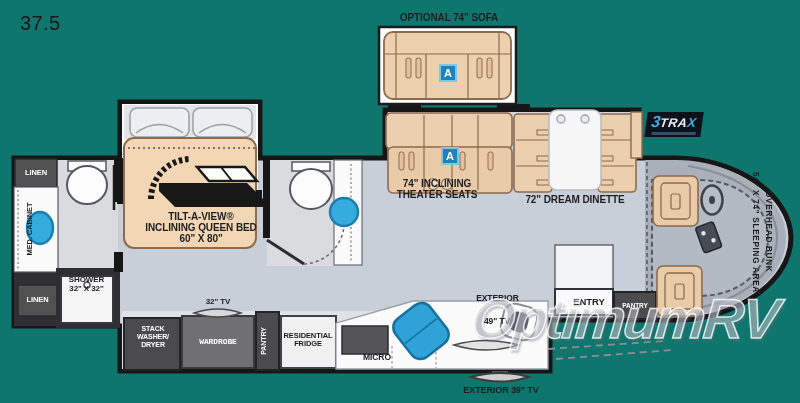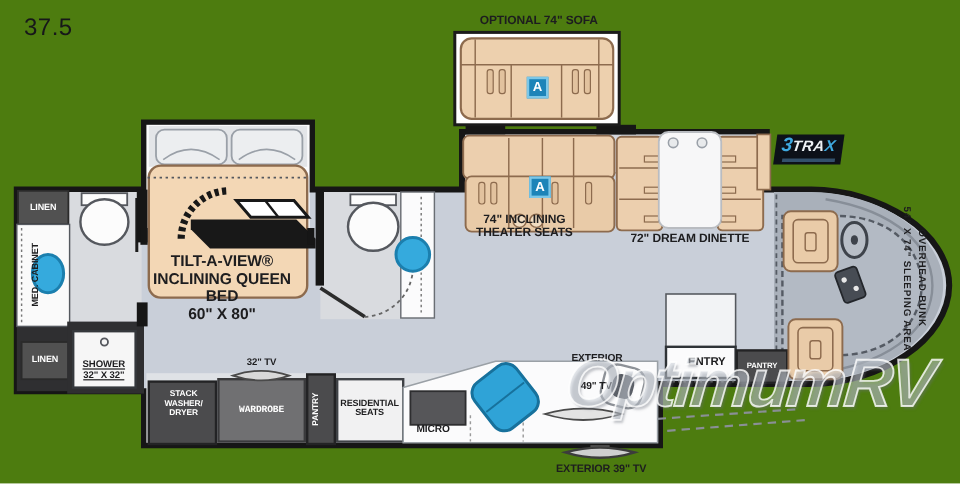--- a/index.html
+++ b/index.html
@@ -1,16 +1,16 @@
 <!DOCTYPE html>
 <html><head>
 <meta charset="utf-8">
 <style>
   html,body{margin:0;padding:0;background:#fff;}
-  .stage{position:relative;width:800px;height:403px;background:#4d7c0f;overflow:hidden;
+  .stage{position:relative;width:800px;height:403px;background:#0f766e;overflow:hidden;
          font-family:"Liberation Sans",sans-serif;}
   .stage svg{position:absolute;left:0;top:0;}
   .lbl{position:absolute;font-weight:bold;font-size:8.5px;color:#1d1d1f;text-align:center;
        white-space:pre-line;line-height:1.12;letter-spacing:-0.1px;}
   .lbl--white{color:#fff;}
   .lbl--flex{display:flex;align-items:center;justify-content:center;}
   .lbl--vert{transform:rotate(-90deg);}
   .lbl--bunk{writing-mode:vertical-rl;line-height:1.55;letter-spacing:0.7px;font-size:8.2px;}
   .model{position:absolute;left:20px;top:12px;font-size:20px;font-weight:500;color:#17171a;
          letter-spacing:0.4px;}
@@ -199,36 +199,36 @@
 <div class="lbl" style="left:375px;top:12px;width:148px;font-size:10px;">OPTIONAL 74" SOFA</div>
 <div class="lbl" style="left:383px;top:179px;width:108px;font-size:10px;line-height:1.05;">74" INCLINING
 THEATER SEATS</div>
 <div class="lbl" style="left:508px;top:194px;width:134px;font-size:10px;">72" DREAM DINETTE</div>
 <div class="lbl lbl--bunk" style="left:740px;top:150px;width:34px;height:164px;">OVERHEAD BUNK
 54" X 74" SLEEPING AREA</div>
 
 <div class="lbl lbl--white lbl--flex" style="left:15px;top:159px;width:42px;height:28px;font-size:7.5px;">LINEN</div>
 <div class="lbl lbl--vert" style="left:-10px;top:222px;width:86px;height:14px;font-size:7.5px;">MED. CABINET</div>
 <div class="lbl lbl--white lbl--flex" style="left:18px;top:285px;width:39px;height:31px;font-size:7.5px;">LINEN</div>
-<div class="lbl" style="left:58px;top:300px;width:57px;font-size:8px;text-decoration:underline;">SHOWER
+<div class="lbl" style="left:58px;top:276px;width:57px;font-size:8px;">SHOWER
 32" X 32"</div>
 
-<div class="lbl" style="left:116px;top:211px;width:138px;font-size:13px;text-align:center;">TILT-A-VIEW®
+<div class="lbl" style="left:132px;top:211px;width:138px;font-size:10px;text-align:center;">TILT-A-VIEW®
 INCLINING QUEEN BED
 60" X 80"</div>
 <div class="lbl" style="left:192px;top:298px;width:52px;font-size:8px;">32" TV</div>
 
 <div class="lbl lbl--white" style="left:127px;top:325px;width:52px;font-size:7px;">STACK
 WASHER/
 DRYER</div>
 <div class="lbl lbl--white lbl--flex" style="left:182px;top:316px;width:72px;height:52px;font-size:8px;font-family:Liberation Mono, monospace;">WARDROBE</div>
 <div class="lbl lbl--white lbl--vert" style="left:237px;top:334px;width:60px;height:14px;font-size:7px;">PANTRY</div>
 <div class="lbl" style="left:280px;top:332px;width:56px;font-size:7.5px;">RESIDENTIAL
-SEATS</div>
-<div class="lbl" style="left:336px;top:353px;width:50px;font-size:8.5px;">MICRO</div>
+FRIDGE</div>
+<div class="lbl" style="left:352px;top:353px;width:50px;font-size:8.5px;">MICRO</div>
 
 <div class="lbl" style="left:460px;top:294px;width:75px;font-size:8.5px;">EXTERIOR</div>
 <div class="lbl" style="left:476px;top:317px;width:42px;font-size:8.5px;">49" TV</div>
 <div class="lbl lbl--flex" style="left:560px;top:289px;width:58px;height:26px;font-size:9.5px;">ENTRY</div>
 <div class="lbl lbl--white lbl--flex" style="left:614px;top:292px;width:42px;height:27px;font-size:6.5px;">PANTRY</div>
 <div class="lbl" style="left:440px;top:385px;width:122px;font-size:9px;">EXTERIOR 39" TV</div>
 
 <div class="badge-a" style="left:439px;top:64px;">A</div>
 <div class="badge-a" style="left:441px;top:147px;">A</div>
 

